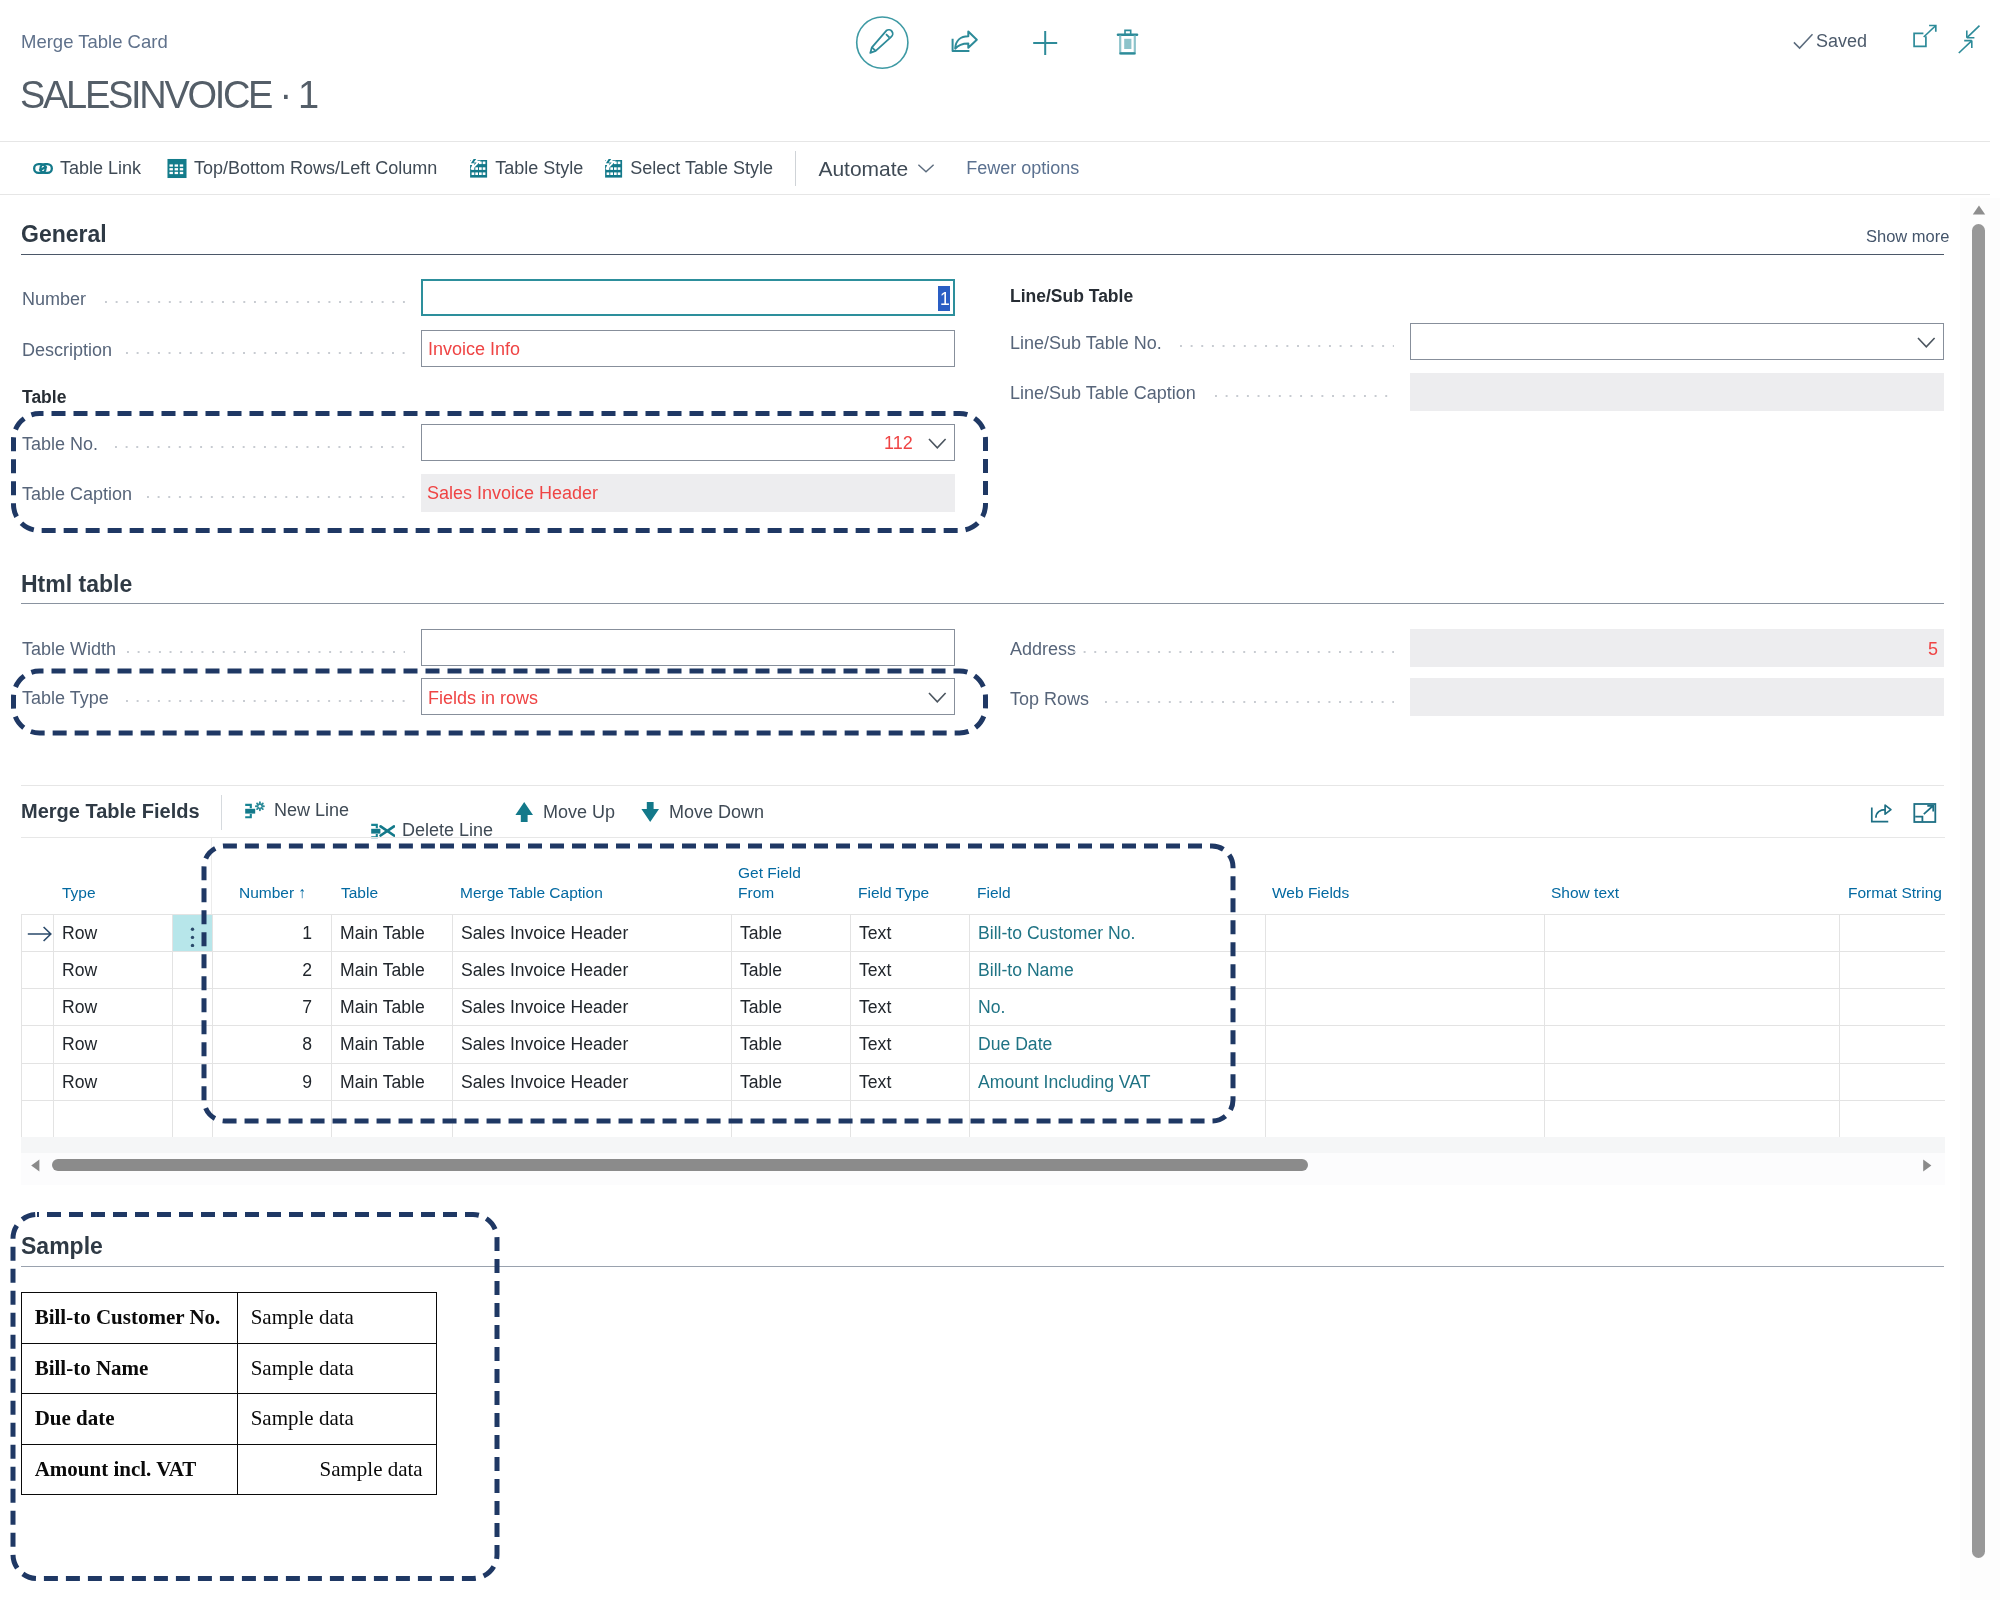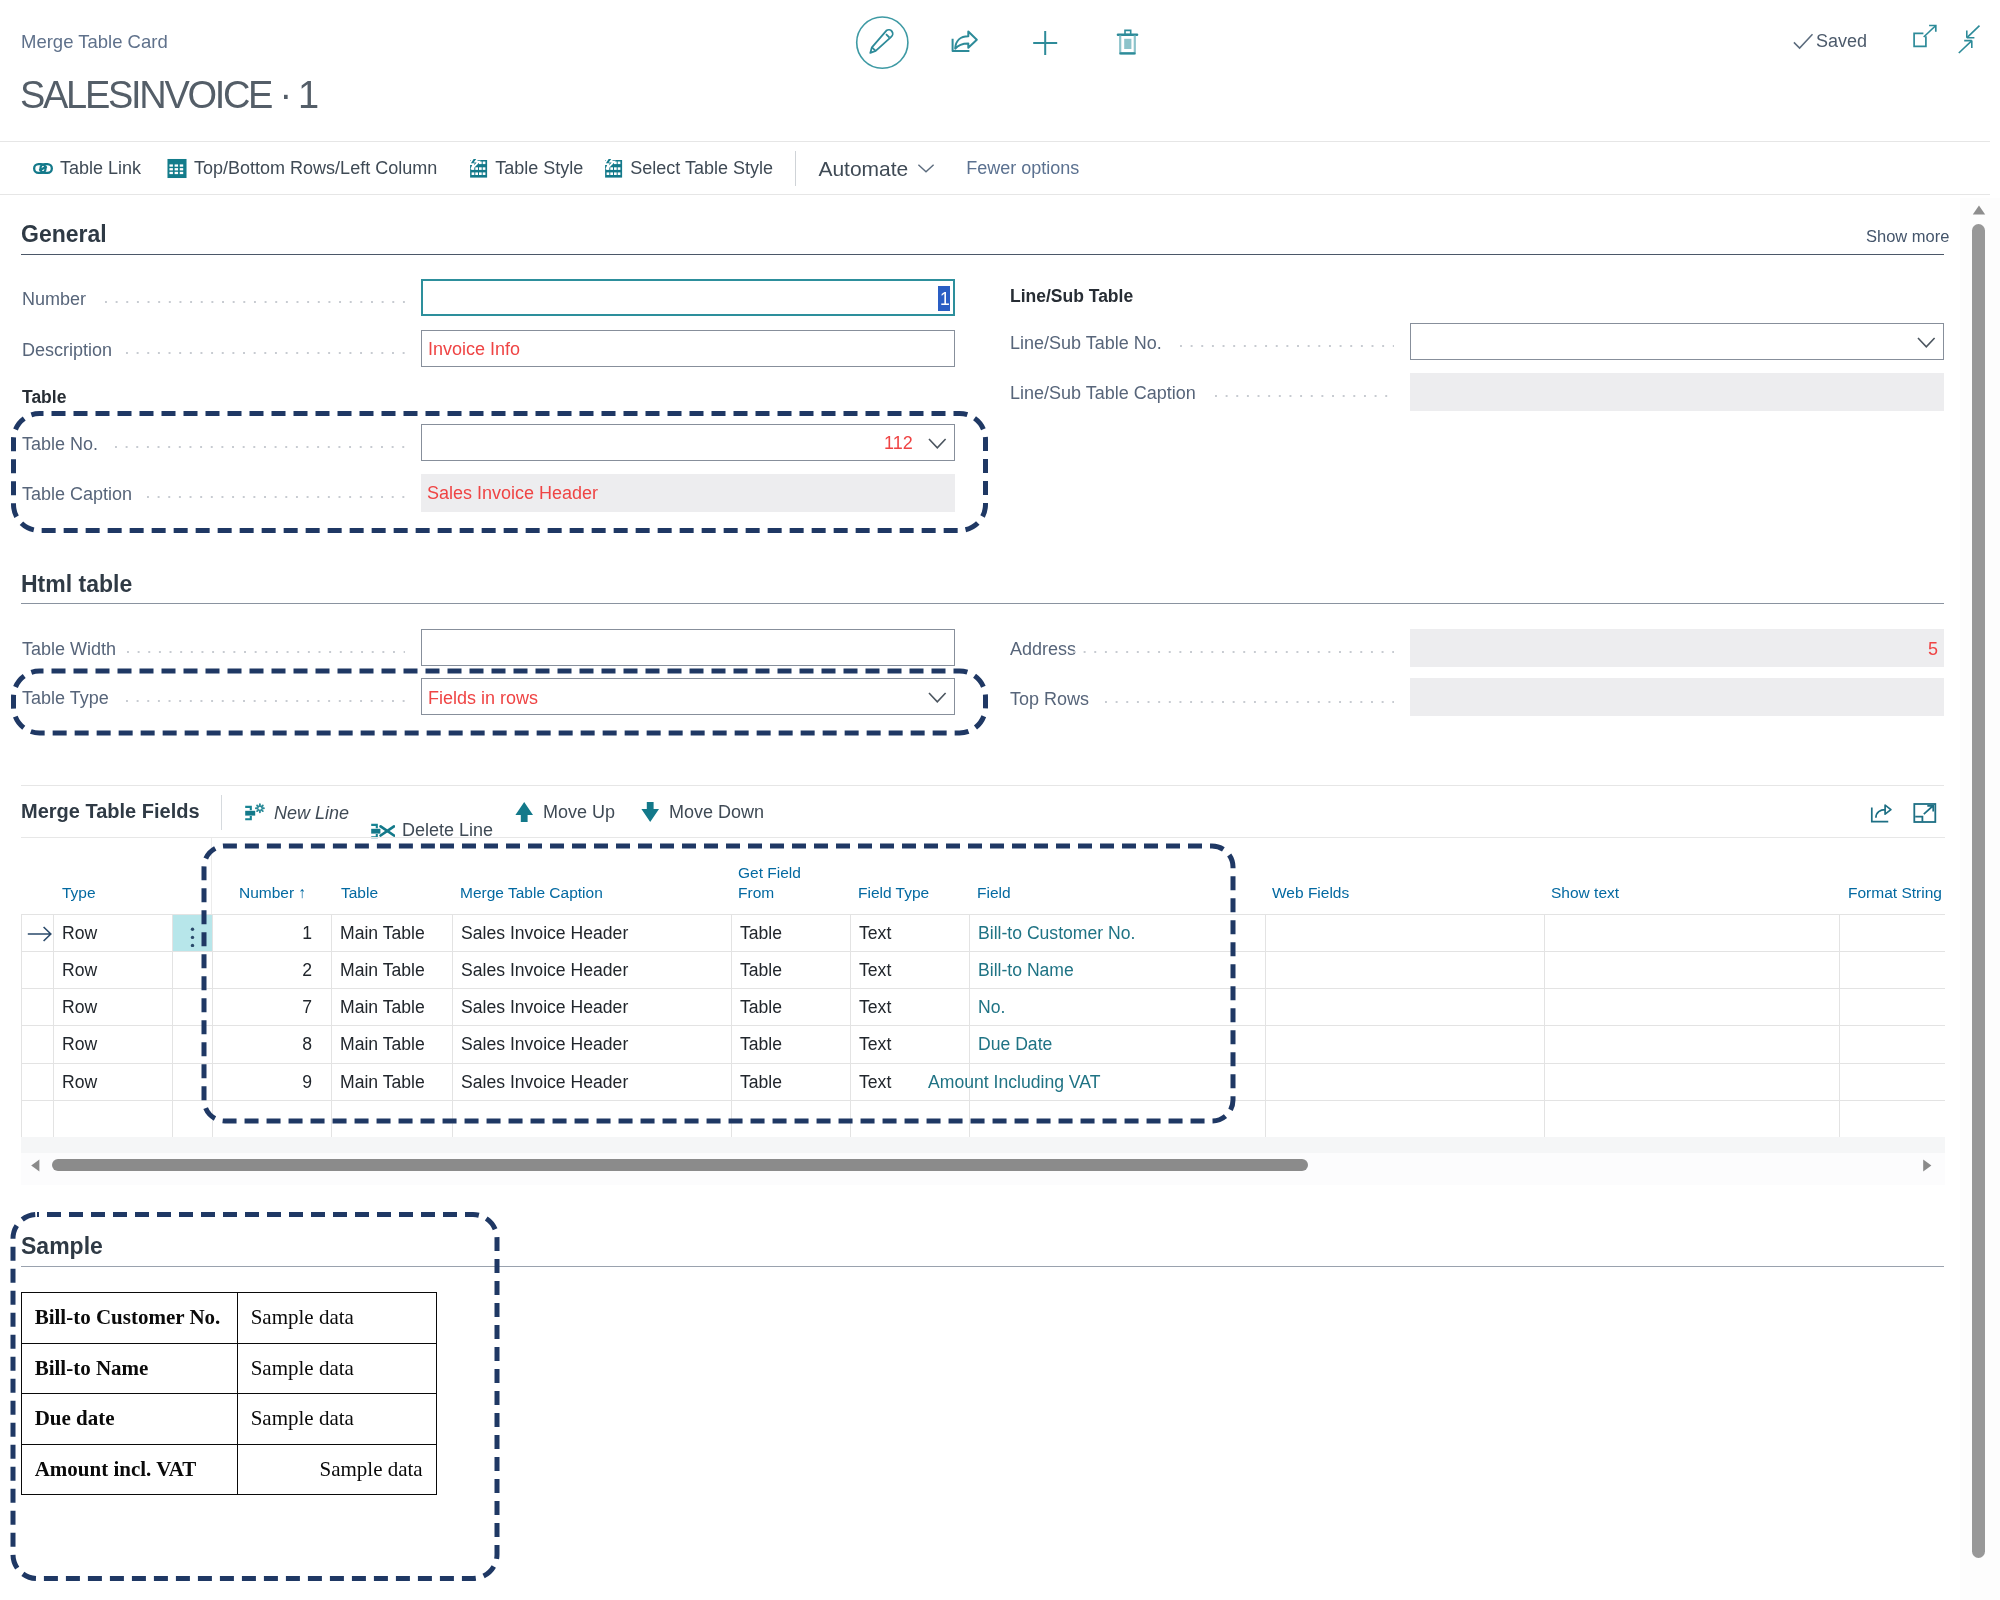--- a/index.html
+++ b/index.html
@@ -306,21 +306,21 @@
   <div class="flabel" style="left:1010px;top:690px;">Top Rows</div>
   <div class="fdots" style="left:1105px;top:690px;width:289px;">
       <i></i>
     </div>
   <div class="fbox ro" style="left:1410px;top:678px;width:534px;height:38px;"></div>
 
   <div class="abs" style="left:21px;top:785px;width:1923px;height:1px;background:#e6e6e6;"></div>
   <div class="abs gtitle" style="left:21px;top:801px;">Merge Table Fields</div>
   <div class="abs" style="left:221px;top:795px;width:1.4px;height:35px;background:#d6dade;"></div>
 
-  <div class="abs" style="left:244px;top:800px;height:24px;display:flex;align-items:flex-end;font-style:italic;">
+  <div class="abs" style="left:244px;top:800px;height:24px;display:flex;align-items:flex-start;">
     <span class="ico" style="width:22px;height:22px;display:flex;align-items:center;margin-right:8px;">
       <svg width="22" height="20" viewBox="0 0 22 20">
         <path d="M1.2 3.9 H6.8 V7.2" stroke="#178493" stroke-width="2.1" fill="none"></path>
         <path d="M1.2 16.2 H6.8 V12.9" stroke="#178493" stroke-width="2.1" fill="none"></path>
         <rect x="1.2" y="7.8" width="10.0" height="4.8" fill="#13798a"></rect>
         <g stroke="#2c8b99" stroke-width="1.9" stroke-linecap="round">
           <path d="M15.9 1.2 V9.3 M11.9 5.3 H19.9 M13.1 2.5 L18.8 8.1 M18.8 2.5 L13.1 8.1"></path>
         </g>
         <circle cx="15.9" cy="5.3" r="1.35" fill="#fff"></circle>
       </svg>
@@ -443,21 +443,21 @@
       <div class="gcell" style="left:461px;top:1035px;">Sales Invoice Header</div>
       <div class="gcell" style="left:740px;top:1035px;">Table</div>
       <div class="gcell" style="left:859px;top:1035px;">Text</div>
       <div class="gcell link" style="left:978px;top:1035px;">Due Date</div>
       <div class="gcell" style="left:62px;top:1073px;">Row</div>
       <div class="gcell" style="left:212px;top:1073px;width:100px;text-align:right;">9</div>
       <div class="gcell" style="left:340px;top:1073px;">Main Table</div>
       <div class="gcell" style="left:461px;top:1073px;">Sales Invoice Header</div>
       <div class="gcell" style="left:740px;top:1073px;">Table</div>
       <div class="gcell" style="left:859px;top:1073px;">Text</div>
-      <div class="gcell link" style="left:928px;top:1073px;">Amount Including VAT</div>
+      <div class="gcell link" style="left:978px;top:1073px;">Amount Including VAT</div>
     </div>
 
   <div class="abs" style="left:21px;top:1137px;width:1924px;height:16px;background:#f5f6f7;"></div>
   <div class="abs" style="left:21px;top:1153px;width:1924px;height:32px;background:#fcfcfd;">
     <svg width="12" height="13" viewBox="0 0 12 13" style="position:absolute;left:9px;top:6px;">
         <path d="M9.4 0.6 L9.4 12.4 L1.2 6.5 Z" fill="#8a8a8a"></path>
       </svg>
     <svg width="12" height="13" viewBox="0 0 12 13" style="position:absolute;right:12px;top:6px;">
         <path d="M2.2 0.6 L2.2 12.4 L10.4 6.5 Z" fill="#8a8a8a"></path>
       </svg>

